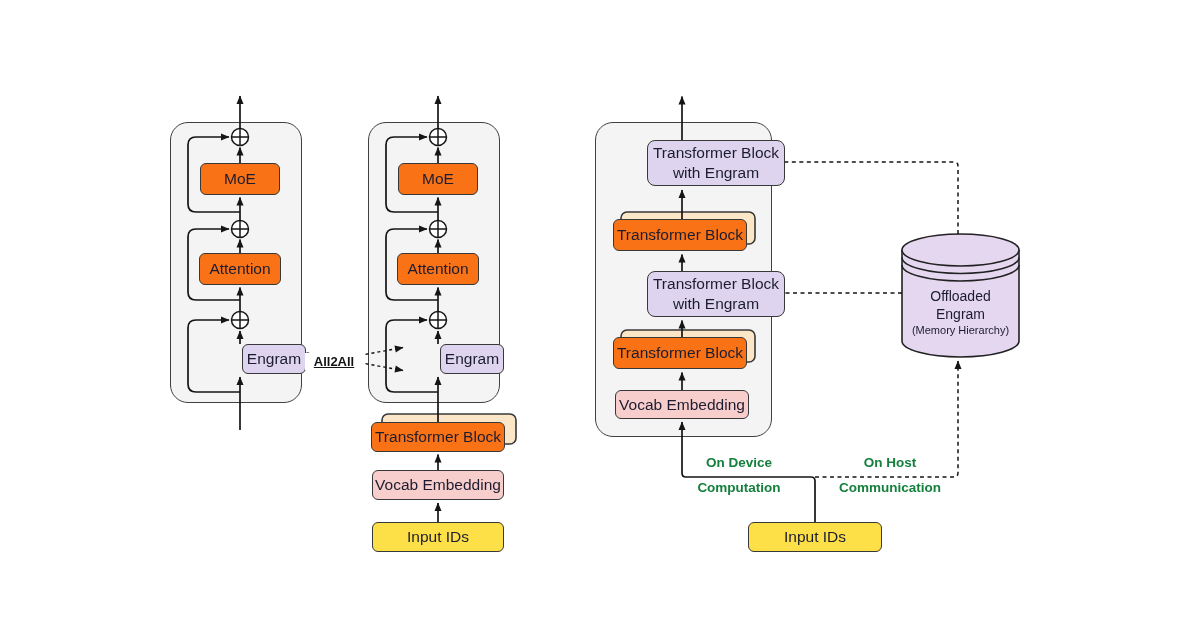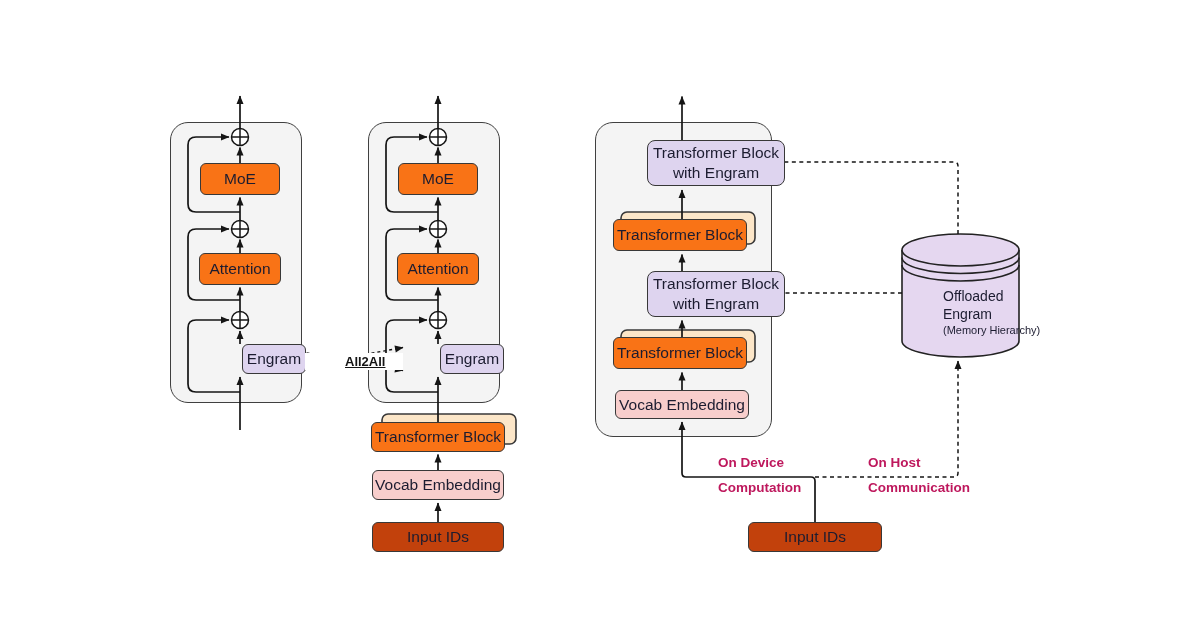--- a/index.html
+++ b/index.html
@@ -13,25 +13,25 @@
   }
   #connector-svg{position:absolute;left:0;top:0;z-index:2;pointer-events:none;}
   .box{
     position:absolute;display:flex;align-items:center;justify-content:center;
     box-sizing:border-box;border:1.6px solid #383838;border-radius:6px;
     font-size:15.5px;line-height:1.25;text-align:center;color:#1c1c30;z-index:3;
   }
   .peach{background:#f97316;}
   .purple{background:#ded4ef;border-radius:8px;margin-left:34px;}
   .pink{background:#f8cecc;}
-  .gray{background:#c2410c;}
+  .gray{background:#fde047;}
   .twoline{line-height:20px;padding:0 2px;}
-  .lbl{position:absolute;z-index:4;text-align:left;padding-left:40px;}
+  .lbl{position:absolute;z-index:4;text-align:center;}
   .caption{font-size:16.5px;font-weight:bold;color:#111;}
-  .flowlabel{font-size:13.5px;font-weight:bold;color:#be185d;line-height:25px;}
+  .flowlabel{font-size:13.5px;font-weight:bold;color:#15803d;line-height:25px;}
   .all2all{font-size:13px;font-weight:bold;color:#141414;background:#ffffff;line-height:17px;}
   .cyl-text{z-index:3;color:#1c1c30;}
   .cyl-text .l12{font-size:14px;line-height:18px;}
   .cyl-text .l3{font-size:11px;line-height:15px;}
 </style>
 </head>
 <body>
 
 <div id="canvas">
 

